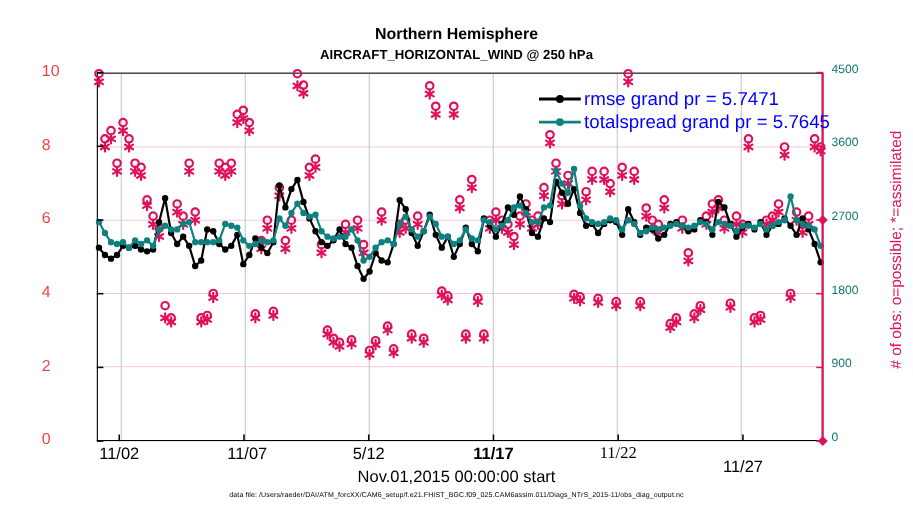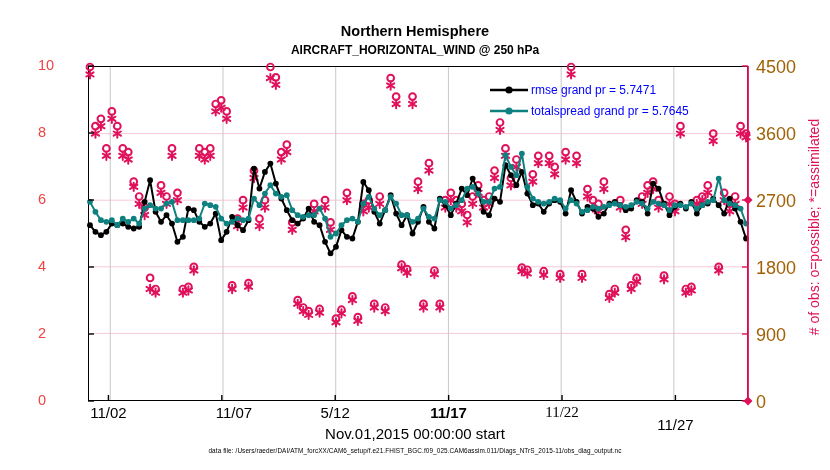--- a/index.html
+++ b/index.html
@@ -25,21 +25,21 @@
   .grid-svg{position:absolute;left:0;top:0;width:100%;height:100%;}
   .data-svg{position:absolute;left:0;top:0;width:100%;height:100%;overflow:visible;}
   .ytick-left{
     position:absolute;right:752px;
     color:#ef4444;font-size:14.5px;text-align:left;width:40px;
     transform:translateY(-9px);
   }
   
   .ytick-right{
     position:absolute;left:756px;
-    color:#a16207;font-size:18px;text-align:left;width:48px;
+    color:#0f766e;font-size:11px;text-align:left;width:48px;
     transform:translateY(-9px);
   }
   .ylabel-right{
     position:absolute;left:806px;top:392px;
     width:330px;
     transform:rotate(-90deg);
     transform-origin:0 0;
     color:#E0115B;font-size:14px;text-align:center;
     white-space:nowrap;
   }
@@ -57,21 +57,21 @@
     position:absolute;left:0;top:447px;width:830px;
     text-align:center;color:#000;font-size:6.4px;
     font-family:"Liberation Sans",sans-serif;
     letter-spacing:0.1px;
   }
   .legend{
     position:absolute;left:489px;top:79px;
     padding:0;
   }
   .legend-row{display:flex;align-items:center;height:21px;}
-  .legend-text{color:#0000FF;font-size:12px;white-space:nowrap;margin-left:2px;}
+  .legend-text{color:#0000FF;font-size:17px;white-space:nowrap;margin-left:2px;}
   .legend-mark{width:40px;height:14px;display:block;}
 </style>
 </head>
 <body>
 
 <div id="root">
 
   <div class="title-block">
     <div>Northern Hemisphere</div>
     <div class="title-line2">AIRCRAFT_HORIZONTAL_WIND @ 250 hPa</div>
@@ -835,21 +835,21 @@
       <div class="ytick-left" style="top: 200px;">6</div>
       <div class="ytick-left" style="top: 133px;">8</div>
       <div class="ytick-left" style="top: 66px;">10</div>
       <div class="ytick-right" style="top: 401px;">0</div>
       <div class="ytick-right" style="top: 334px;">900</div>
       <div class="ytick-right" style="top: 267px;">1800</div>
       <div class="ytick-right" style="top: 200px;">2700</div>
       <div class="ytick-right" style="top: 133px;">3600</div>
       <div class="ytick-right" style="top: 66px;">4500</div>
       <div class="xtick" style="left: 108.412px;">11/02</div>
-      <div class="xtick" style="left: 234px;">11/07</div>
+      <div class="xtick" style="left: 208px; text-align: right;">11/07</div>
       <div class="xtick" style="left: 335.216px;">5/12</div>
       <div class="xtick" style="left: 448.619px; font-weight: bold;">11/17</div>
       <div class="xtick" style="left: 562.021px; font-family: Liberation Serif, serif;">11/22</div>
       <div class="xtick" style="left: 675.423px; margin-top: 12px;">11/27</div>
       <svg style="position:absolute;left:0;top:0;width:830px;height:470px;pointer-events:none;" viewBox="0 0 830 470">
         <line x1="88" y1="401" x2="94" y2="401" stroke="#000000" stroke-width="1.4"></line>
         <line x1="88" y1="334" x2="94" y2="334" stroke="#000000" stroke-width="1.4"></line>
         <line x1="88" y1="267" x2="94" y2="267" stroke="#000000" stroke-width="1.4"></line>
         <line x1="88" y1="200" x2="94" y2="200" stroke="#000000" stroke-width="1.4"></line>
         <line x1="88" y1="133" x2="94" y2="133" stroke="#000000" stroke-width="1.4"></line>

